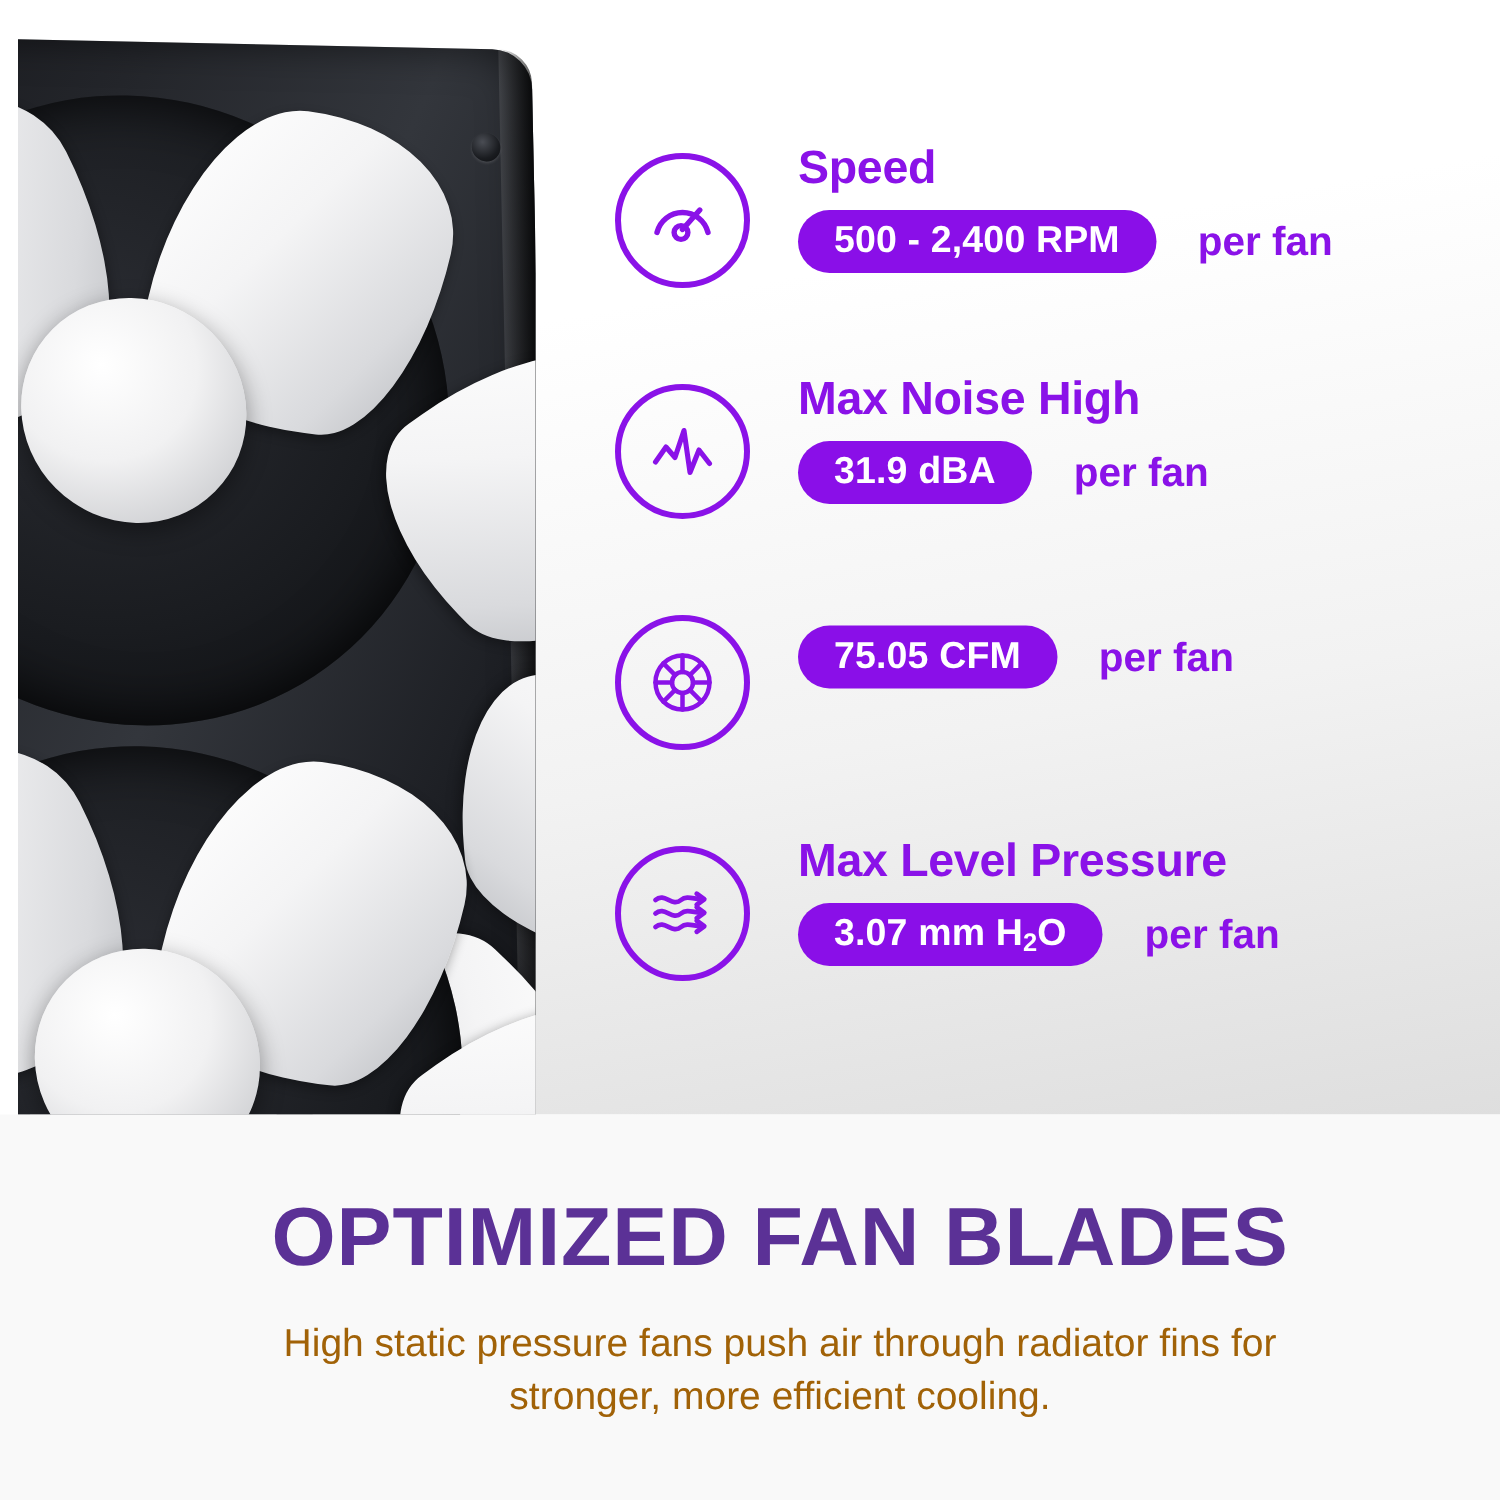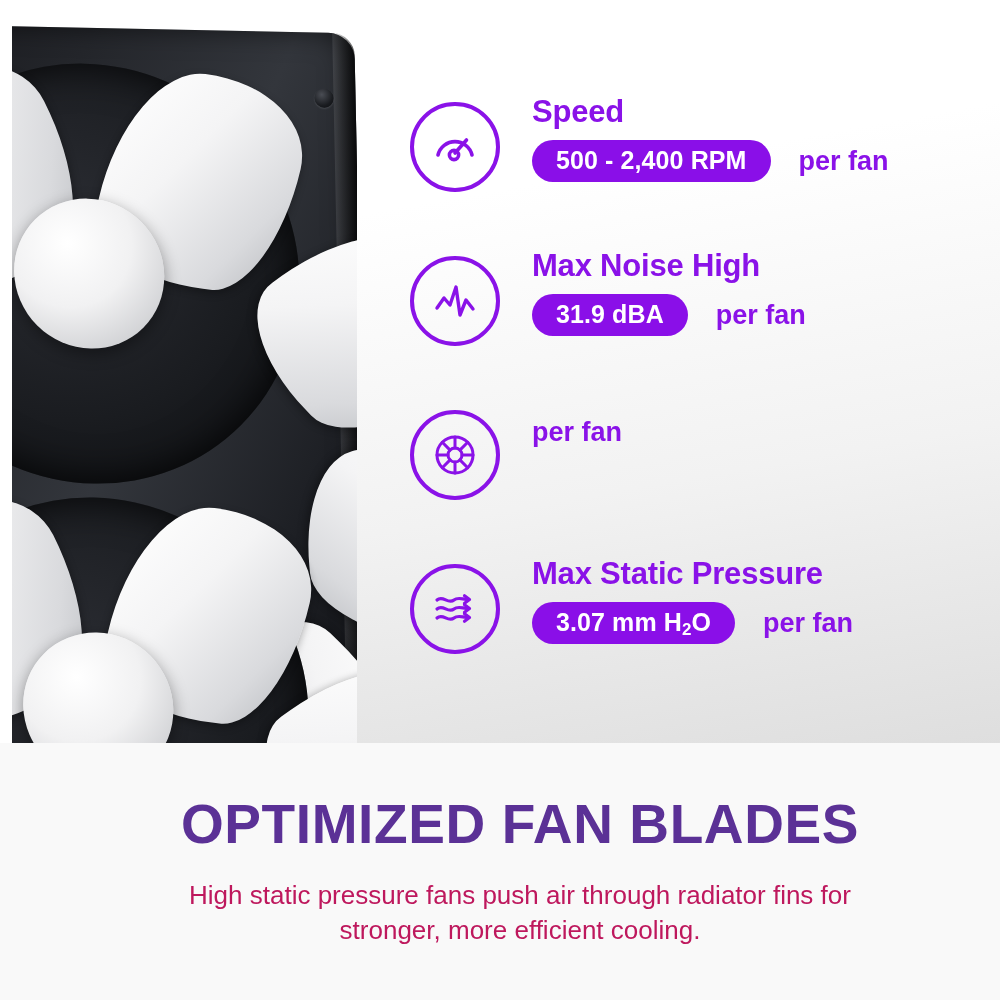--- a/index.html
+++ b/index.html
@@ -89,21 +89,21 @@
 
   
   .bottom { position:absolute; left:0; top:743px; width:1000px; height:257px; background:#f9f9f9;padding-left:40px; }
   .headline {
     text-align:center; margin-top:54px;
     font-size:55px; font-weight:bold; letter-spacing:.6px; color:#5b3196;
     line-height:1;
   }
   .subcopy {
     text-align:center; margin-top:26px;
-    font-size:26px; font-weight:300; color:#be185d; line-height:1.34;
+    font-size:26px; font-weight:300; color:#a16207; line-height:1.34;
   }
 </style>
 </head>
 <body>
 
 <div class="page">
 
   <div class="top-panel">
 
     <div class="photo">
@@ -180,38 +180,39 @@
               <line x1="40.7" y1="40.7" x2="32.9" y2="32.9"></line>
               <line x1="28" y1="46" x2="28" y2="35"></line>
               <line x1="15.3" y1="40.7" x2="23.1" y2="32.9"></line>
               <line x1="10" y1="28" x2="21" y2="28"></line>
               <line x1="15.3" y1="15.3" x2="23.1" y2="23.1"></line>
             </g>
           </svg>
         </div>
         <div class="spec-text">
           <div class="spec-value-line">
+            <span class="pill">75.05 CFM</span>
             <span class="per-fan">per fan</span>
           </div>
         </div>
       </div>
 
       <div class="spec-row">
         <div class="icon-circle">
           <svg width="56" height="56" viewBox="0 0 56 56" fill="none" stroke="#8a12e8" stroke-width="3.2" stroke-linecap="round" stroke-linejoin="round">
             <path d="M10 19 C16 13.5, 21 24, 27 19 C31 15.6, 35.5 18.5, 41.5 18.5"></path>
             <polyline points="37.5,14.8 42.5,18.5 37.5,22.2"></polyline>
             <path d="M10 28 C16 22.5, 21 33, 27 28 C31 24.6, 35.5 27.5, 41.5 27.5"></path>
             <polyline points="37.5,23.8 42.5,27.5 37.5,31.2"></polyline>
             <path d="M10 37 C16 31.5, 21 42, 27 37 C31 33.6, 35.5 36.5, 41.5 36.5"></path>
             <polyline points="37.5,32.8 42.5,36.5 37.5,40.2"></polyline>
           </svg>
         </div>
         <div class="spec-text">
-          <div class="spec-title">Max Static Pressure</div>
+          <div class="spec-title">Max Level Pressure</div>
           <div class="spec-value-line">
             <span class="pill"><span>3.07 mm H</span><sub>2</sub><span>O</span></span>
             <span class="per-fan">per fan</span>
           </div>
         </div>
       </div>
 
     </div>
   </div>
 

